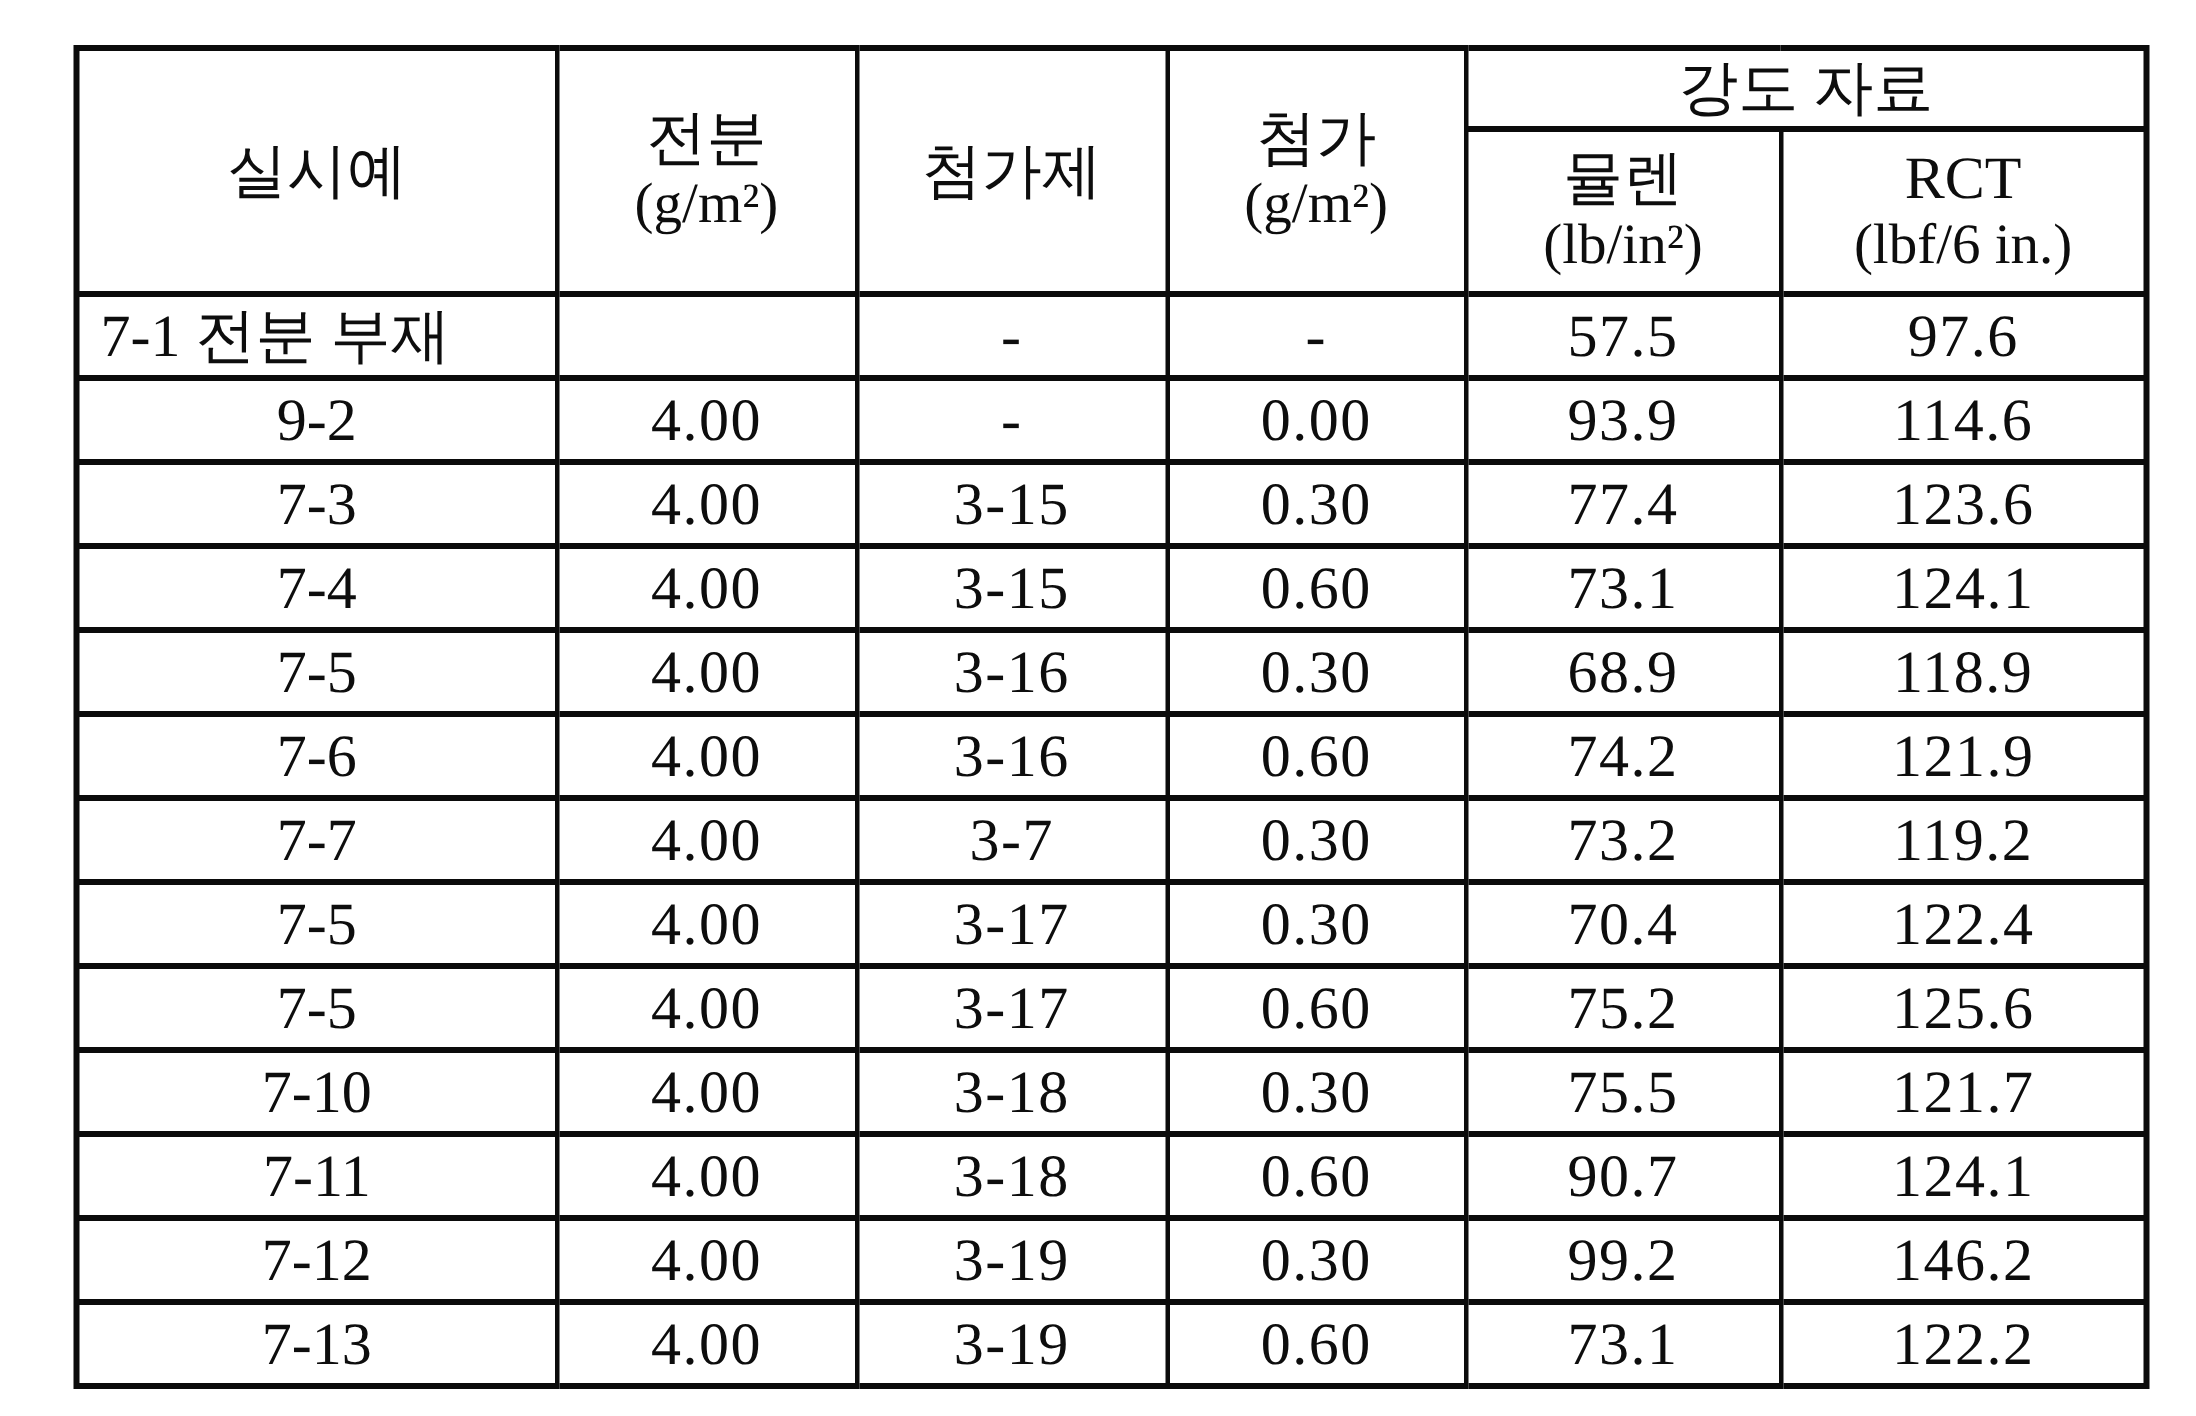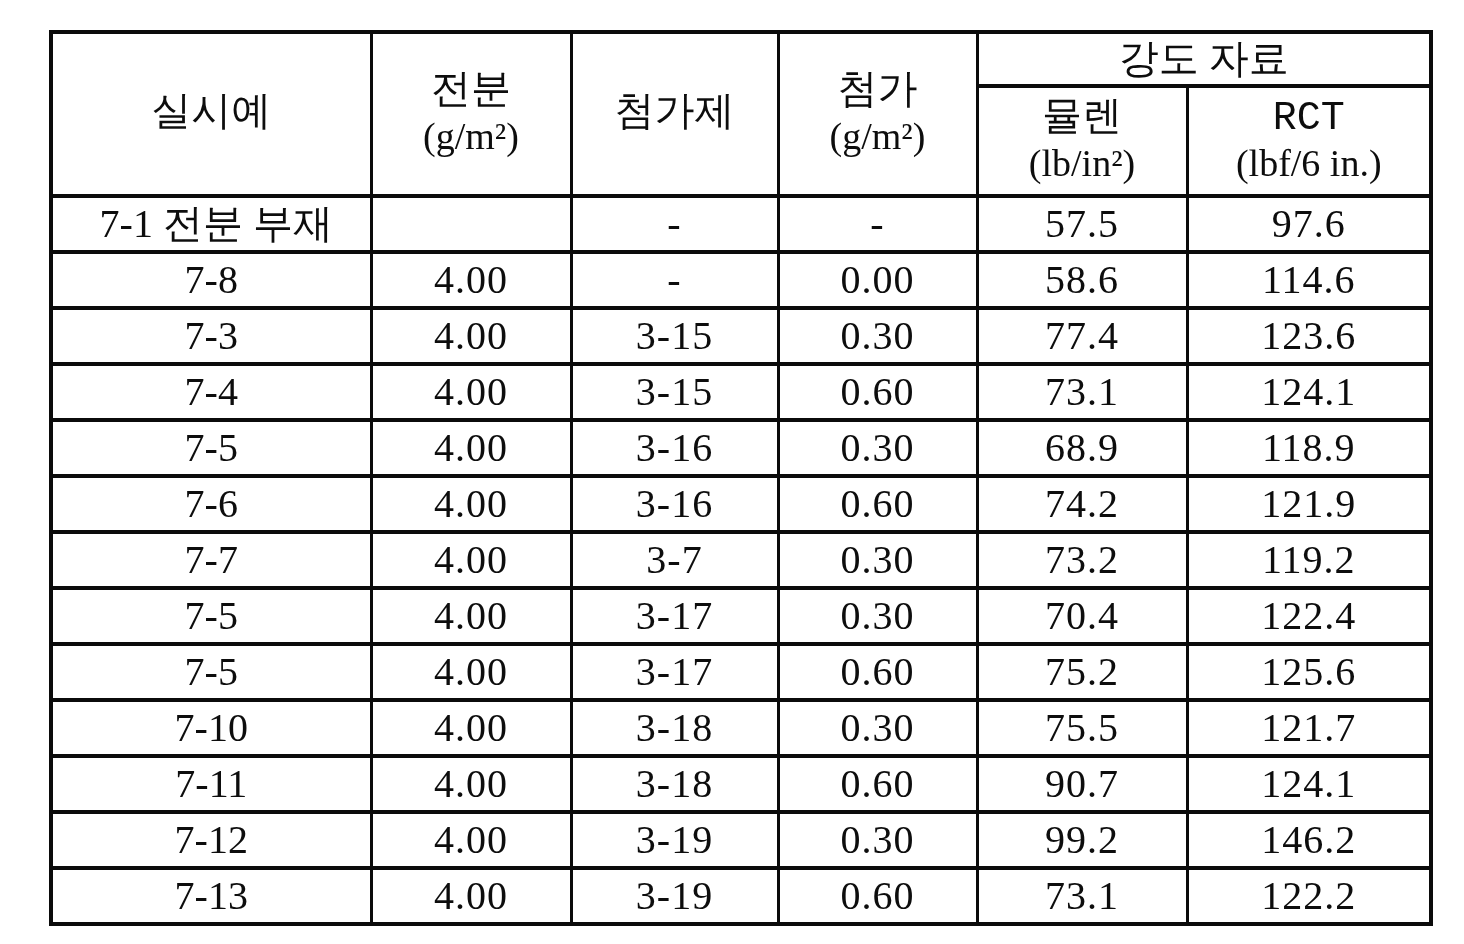--- a/index.html
+++ b/index.html
@@ -40,26 +40,26 @@
     font-size: 40px;
     line-height: 1.15;
     padding: 2px 4px;
     overflow: hidden;
     white-space: nowrap;
   }
   table.doc-table { border: 4px solid #0b0b0b; }
   thead tr.group-row { height: 54px; }
   thead tr.sub-row { height: 110px; }
   tbody tr { height: 56px; }
-  .hdr-label { display: block; font-family: Liberation Mono, monospace; }
+  .hdr-label { display: block; }
   .hdr-unit { display: block; font-size: 38px; }
   .hdr-unit:empty { display: none; }
   
   tbody tr:first-child td:first-child {
-    text-align: center;
+    text-align: left;
     padding-left: 14px;
   }
   td.num { letter-spacing: 1px; }
 </style>
 </head>
 <body>
 
 <div class="page">
   <table class="doc-table">
     <colgroup>
@@ -104,25 +104,25 @@
     <tbody>
         <tr>
       <td>7-1 전분 부재</td>
       <td class="num"></td>
       <td class="num">-</td>
       <td class="num">-</td>
       <td class="num">57.5</td>
       <td class="num">97.6</td>
     </tr>
         <tr>
-      <td>7-8</td>
+      <td>9-2</td>
       <td class="num">4.00</td>
       <td class="num">-</td>
       <td class="num">0.00</td>
-      <td class="num">58.6</td>
+      <td class="num">93.9</td>
       <td class="num">114.6</td>
     </tr>
         <tr>
       <td>7-3</td>
       <td class="num">4.00</td>
       <td class="num">3-15</td>
       <td class="num">0.30</td>
       <td class="num">77.4</td>
       <td class="num">123.6</td>
     </tr>

